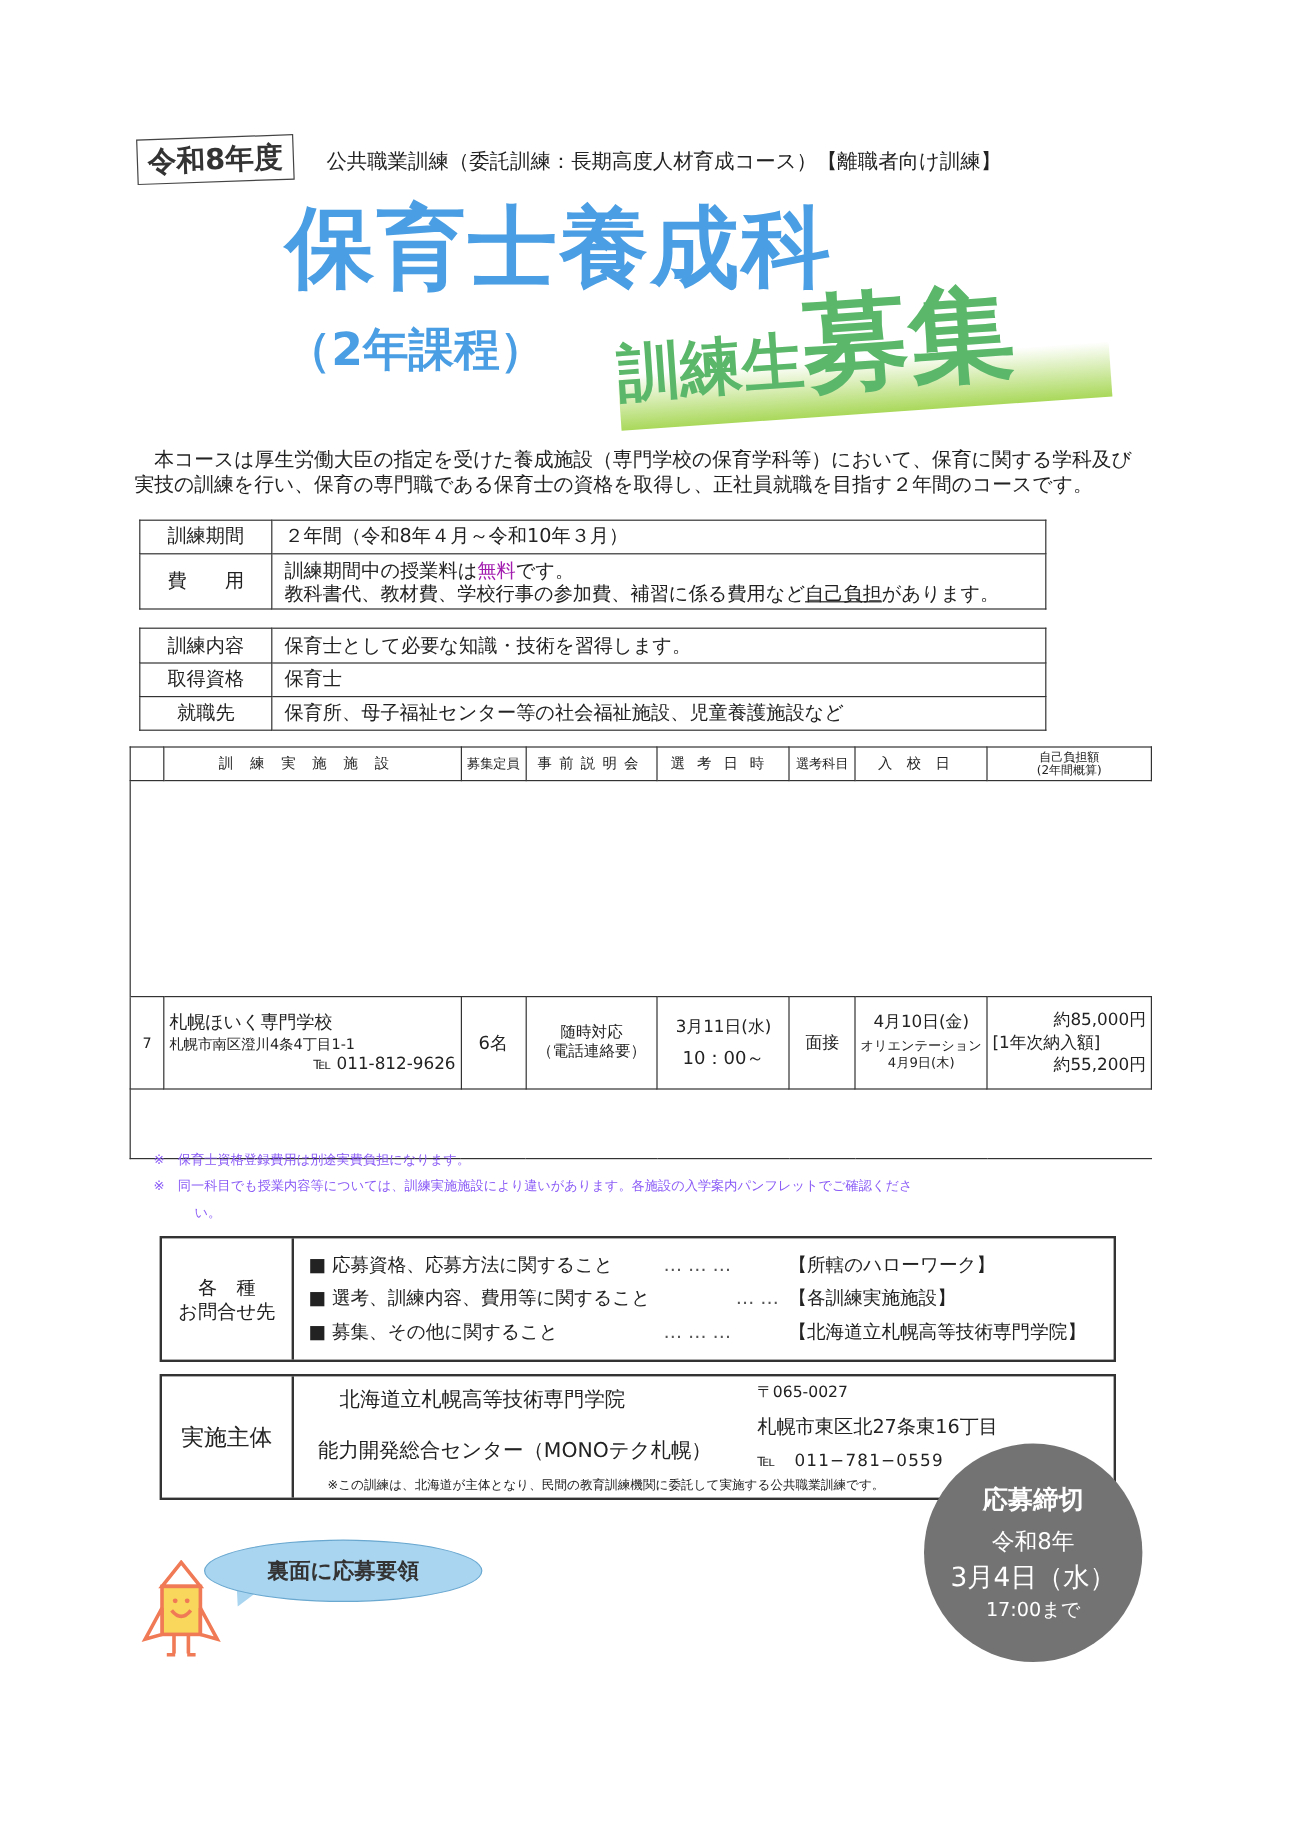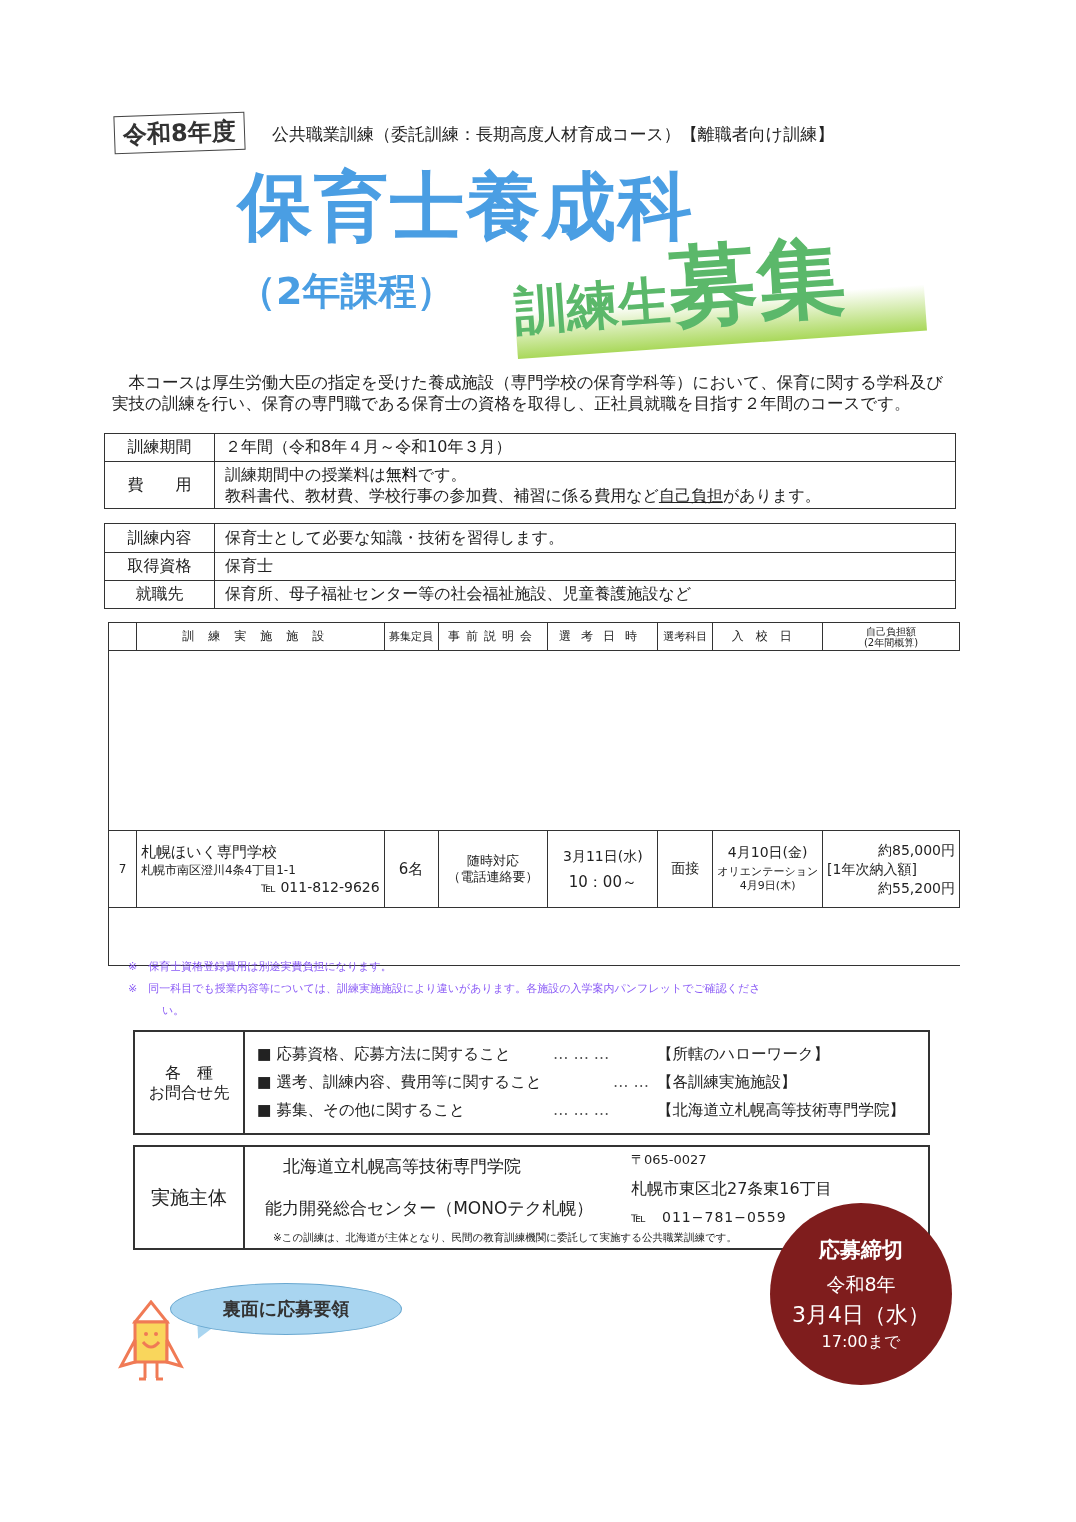--- a/index.html
+++ b/index.html
@@ -9,42 +9,42 @@
   .subtitle { left: 272px; top: 123px; font-size: 17px; color: #222; }
   .main-title { left: 238px; top: 158px; font-size: 74px; font-weight: bold; color: #4a9ee3; letter-spacing: 2px; }
   .course-len { left: 238px; top: 266px; font-size: 38px; font-weight: bold; color: #4a9ee3; }
   .recruit-wrap { left: 518px; top: 240px; transform: rotate(-4deg); transform-origin: left bottom; }
   .recruit-bg { position: absolute; left: 0; bottom: 0; width: 410px; height: 46px; background: linear-gradient(to bottom, rgba(255,255,255,0), #a9d85a); }
   .recruit { position: relative; font-weight: bold; color: #5bb86a; white-space: nowrap; }
   .recruit .small { font-size: 52px; }
   .recruit .big { font-size: 88px; }
   .intro { left: 112px; top: 372px; width: 845px; font-size: 16.5px; line-height: 21px; text-indent: 1em; color: #222; }
   table { border-collapse: collapse; }
-  .info-table { left: 104px; width: 852px; }
+  .info-table { left: 116px; width: 756px; }
   .info-table td { border: 1.5px solid #333; font-size: 16px; padding: 3px 10px; vertical-align: middle; }
   .info-table td.lab { width: 110px; text-align: center; }
-  .free { color: #000000; font-family: Liberation Mono, monospace; }
+  .free { color: #a21caf; }
   .ul { text-decoration: underline; }
   .facility-table { left: 108px; top: 622px; width: 852px; }
   .facility-table td, .facility-table th { border: 1.5px solid #333; font-size: 12px; font-weight: normal; text-align: center; vertical-align: middle; }
   .facility-table th { height: 28px; letter-spacing: 6px; }
   .facility-table th.tight { letter-spacing: 0; }
   .blank-area td { border-top: none; border-bottom: none; }
   .notes { left: 128px; top: 956px; font-size: 11px; line-height: 22px; color: #8b5cf6; }
   .notes div { padding-left: 34px; text-indent: -34px; }
   .contact-box { left: 133px; top: 1030px; width: 797px; height: 105px; border: 2px solid #333; display: flex; }
   .contact-label { width: 110px; border-right: 2px solid #333; display: flex; flex-direction: column; align-items: center; justify-content: center; font-size: 16px; line-height: 20px; }
   .contact-list { padding: 8px 12px; font-size: 15.5px; line-height: 28px; }
   .contact-row { display: flex; }
   .contact-row .q { width: 296px; }
   .contact-row .dots { width: 104px; color: #555; }
   .org-box { left: 133px; top: 1145px; width: 797px; height: 105px; border: 2px solid #333; display: flex; }
   .org-label { width: 110px; border-right: 2px solid #333; display: flex; align-items: center; justify-content: center; font-size: 19px; }
   .org-body { position: relative; flex: 1; }
-  .deadline { left: 770px; top: 1203px; width: 182px; height: 182px; border-radius: 50%; background: #7f1d1d; color: #fff; text-align: center; display: flex; flex-direction: column; justify-content: center; }
+  .deadline { left: 770px; top: 1203px; width: 182px; height: 182px; border-radius: 50%; background: #737373; color: #fff; text-align: center; display: flex; flex-direction: column; justify-content: center; }
   .deadline .d1 { font-size: 21px; font-weight: bold; margin-bottom: 8px; }
   .deadline .d2 { font-size: 19px; }
   .deadline .d3 { font-size: 22px; margin: 2px 0; }
   .deadline .d4 { font-size: 16px; }
   .bubble { left: 170px; top: 1283px; width: 232px; height: 52px; border-radius: 50%; background: #a9d5f0; border: 1.5px solid #6aa8d0; display: flex; align-items: center; justify-content: center; font-size: 18px; font-weight: bold; color: #333; }
   .bubble-tail { left: 190px; top: 1320px; width: 0; height: 0; border-left: 14px solid transparent; border-right: 6px solid transparent; border-top: 18px solid #a9d5f0; transform: rotate(35deg); }
   .mascot { left: 115px; top: 1300px; }
 </style>
 </head>
 <body>

